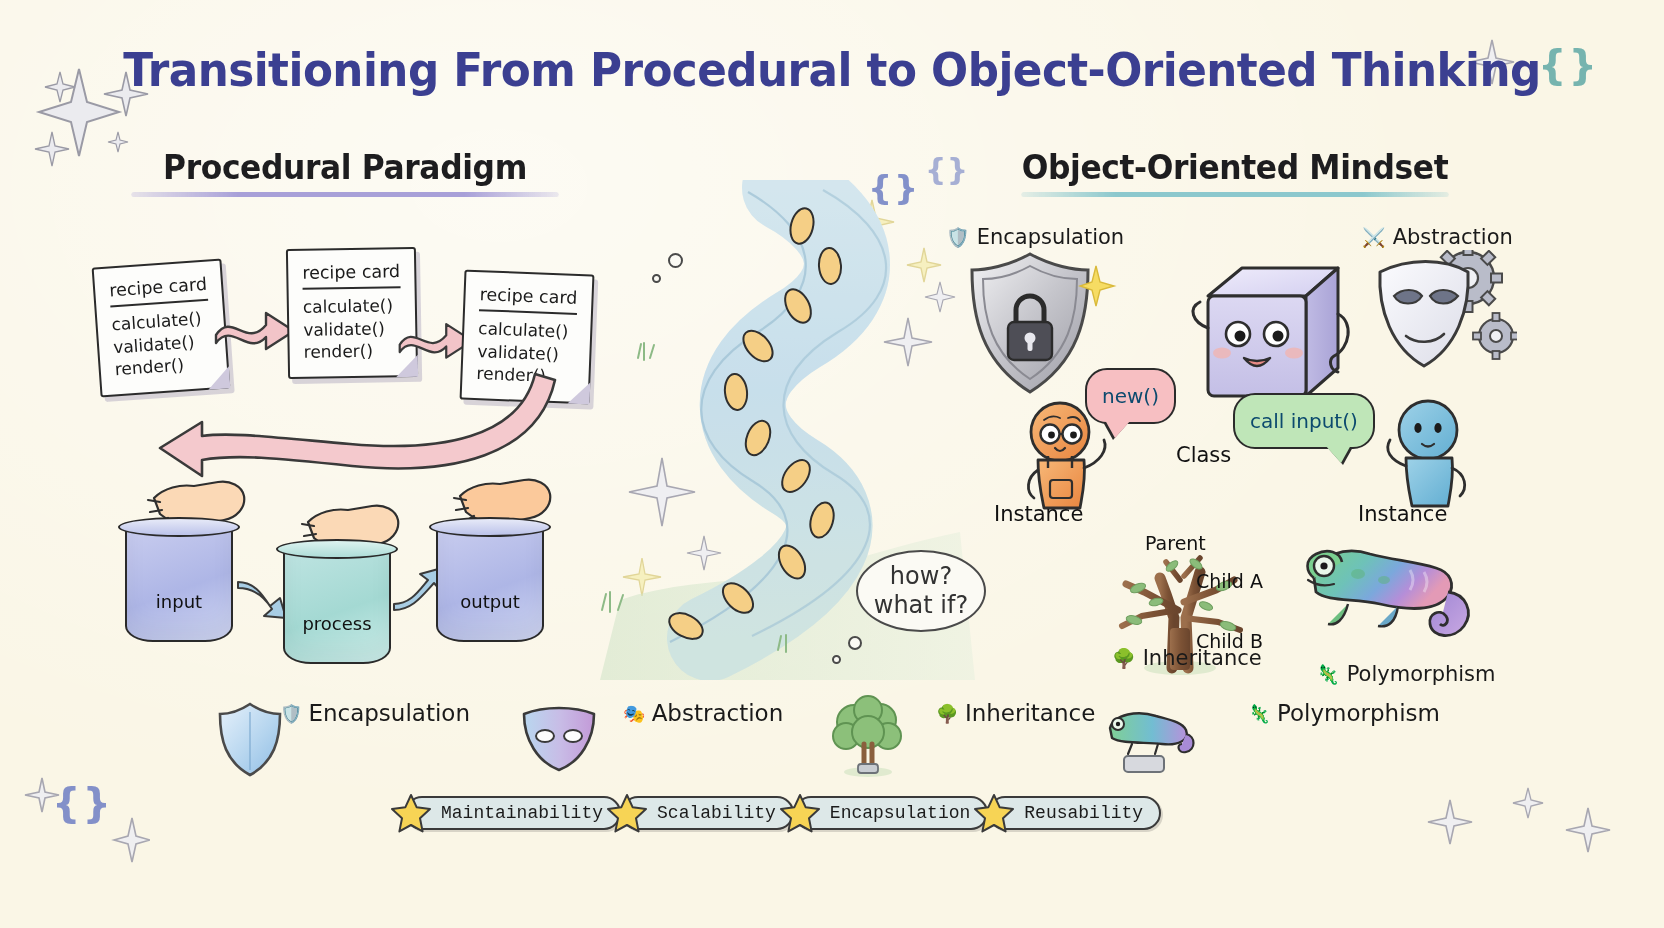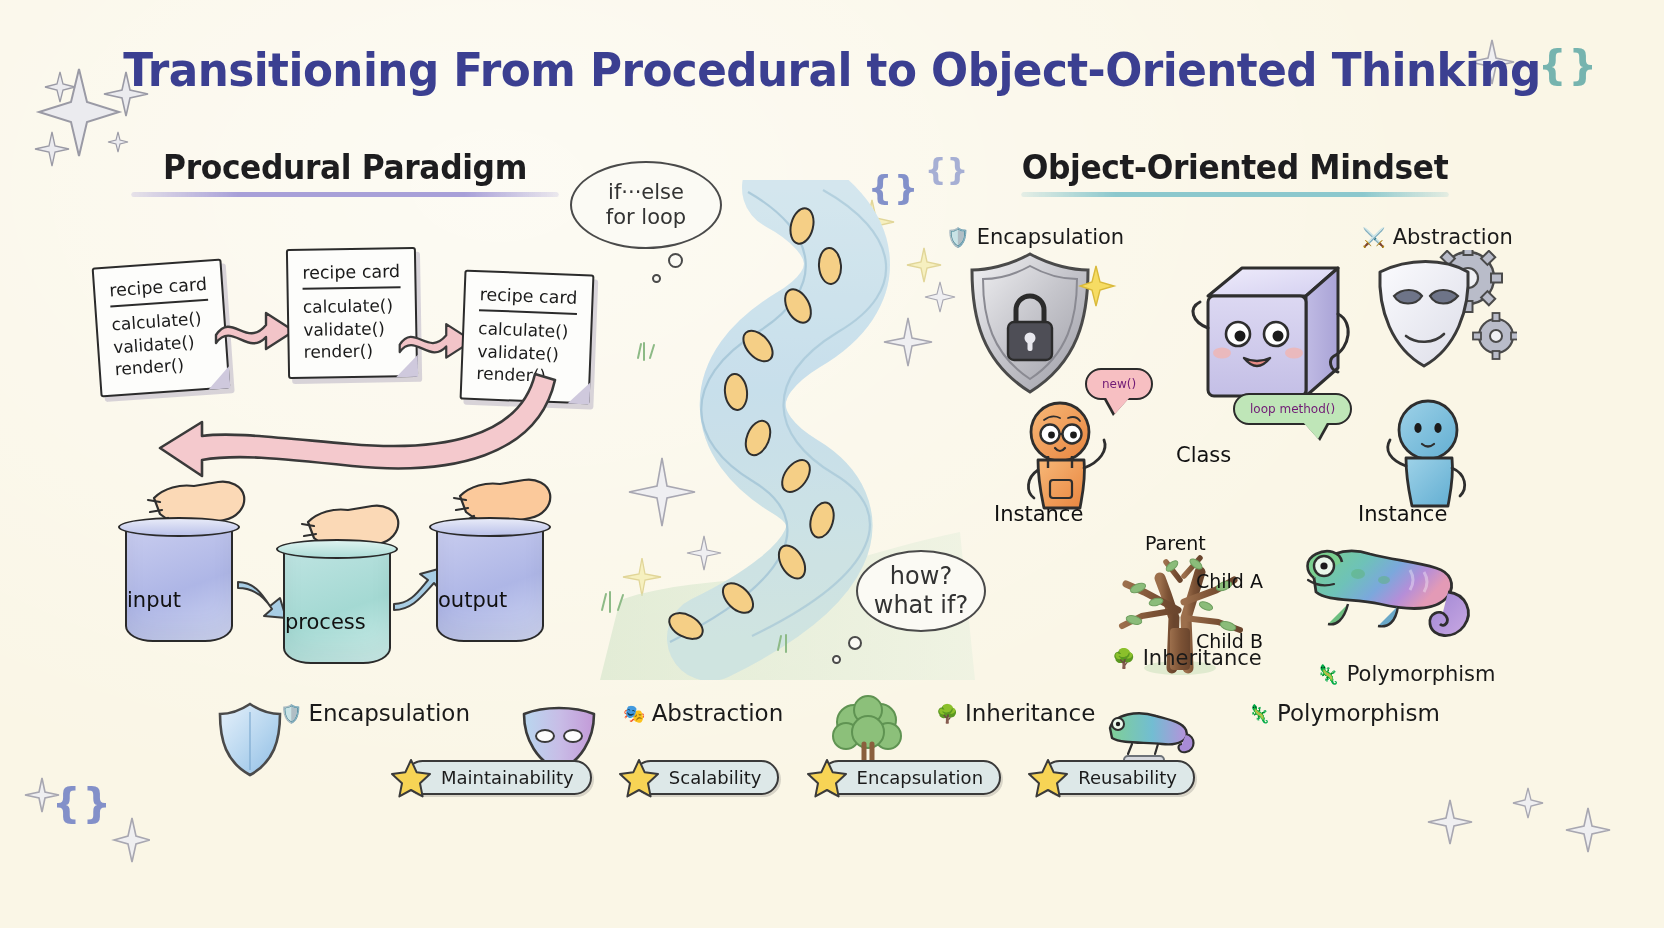--- a/index.html
+++ b/index.html
@@ -80,21 +80,21 @@
     border: 2.6px solid #2a2a2a;
     border-radius: 6px 6px 28px 28px / 6px 6px 16px 16px;
     box-shadow: inset 0 -14px 22px rgba(0,0,0,0.05);
   }
   .bucket .rim {
     position: absolute; top: -9px; left: -9px; right: -9px;
     height: 20px; border: 2.6px solid #2a2a2a; border-radius: 50%;
   }
   .bucket .blabel {
     position: absolute; left: 0; right: 0; bottom: 28px;
-    font-size: 21px; color: #111; font-weight: 500;
+    text-align: center; font-size: 18px; color: #111; font-weight: 500;
   }
   #bucket-input {
     top: 524px; left: 125px; width: 108px; height: 118px;
     background: linear-gradient(160deg, #c9cdef 0%, #aeb6e6 55%, #cfd6f2 100%);
   }
   #bucket-input .rim { background: linear-gradient(180deg,#e7eaf8,#bcc3ea); }
   #bucket-process {
     top: 546px; left: 283px; width: 108px; height: 118px;
     background: linear-gradient(160deg, #bfe4e2 0%, #a4d9d3 55%, #cdeeea 100%);
   }
@@ -134,22 +134,22 @@
   }
   .oolabel .emj { font-size: 19px; }
 
   .subcap { font-size: 21px; color: #111; white-space: nowrap; text-align: left; }
   .treecap { font-size: 19px; color: #111; white-space: nowrap; }
 
   
   .speech {
     border: 2.6px solid #2b2b2b;
     border-radius: 22px;
-    padding: 7px 15px;
-    font-size: 12px; color: #701a75;
+    padding: 14px 15px;
+    font-size: 20px; color: #0c4a6e;
     white-space: nowrap;
   }
   .speech .tail {
     position: absolute; width: 0; height: 0;
   }
   #bubble-new { top: 368px; left: 1085px; background: #f7bfc2; }
   #bubble-new .tail {
     left: 18px; bottom: -16px;
     border-left: 10px solid transparent;
     border-right: 16px solid transparent;
@@ -171,22 +171,22 @@
     display: flex; justify-content: space-between; align-items: center;
   }
   .legend-item { display: flex; align-items: center; gap: 6px; }
   .legend-item .ltext {
     font-size: 23px; color: #1a1a1a; font-weight: 500; white-space: nowrap;
   }
   .legend-item .lemj { font-size: 18px; }
 
   
   #badges {
-    top: 760px; left: 405px; width: 790px;
-    display: flex; justify-content: space-between; align-items: center;
+    top: 796px; left: 405px; width: 790px;
+    display: flex; align-items: center; font-family: Liberation Mono, monospace;
   }
   .badge {
     position: relative;
     display: flex; align-items: center;
     background: #dde8e8;
     border: 2.2px solid #3a3a3a;
     border-radius: 18px;
     padding: 5px 16px 5px 34px;
     font-size: 18px; color: #1b1b1b;
     white-space: nowrap;
@@ -392,24 +392,20 @@
       <ellipse cx="106" cy="446" rx="11" ry="18" transform="rotate(-62 106 446)"></ellipse>
     </g>
 
     <g stroke="#8dba86" stroke-width="2" fill="none" stroke-linecap="round">
       <path d="M22 430 l4 -16 M30 432 l0 -20 M38 430 l5 -15"></path>
       <path d="M58 178 l3 -14 M64 180 l0 -17 M70 178 l4 -13"></path>
       <path d="M198 470 l3 -14 M206 472 l0 -17"></path>
     </g>
   </svg>
 
-  <div class="abs thought" id="bub1">
-    <span class="tl">if···else</span>
-    <span class="tl">for loop</span>
-  </div>
   <span class="abs tdot" style="top:253px;left:668px;width:15px;height:15px;"></span>
   <span class="abs tdot" style="top:274px;left:652px;width:9px;height:9px;"></span>
 
   <div class="abs thought" id="bub2">
     <span class="tl">how?</span>
     <span class="tl">what if?</span>
   </div>
   <span class="abs tdot" style="top:636px;left:848px;width:14px;height:14px;"></span>
   <span class="abs tdot" style="top:655px;left:832px;width:9px;height:9px;"></span>
 
@@ -562,21 +558,21 @@
     <path d="M42 48 q6 5 12 0" fill="none" stroke="#2e2e2e" stroke-width="2.2" stroke-linecap="round"></path>
     <path d="M26 70 C 10 64, 4 54, 10 44" fill="none" stroke="#2e2e2e" stroke-width="2.8" stroke-linecap="round"></path>
     <path d="M72 72 C 86 78, 88 92, 80 100" fill="none" stroke="#2e2e2e" stroke-width="2.8" stroke-linecap="round"></path>
   </svg>
 
   <div class="abs speech" id="bubble-new">
     <span>new()</span>
     <span class="tail"></span>
   </div>
   <div class="abs speech" id="bubble-call">
-    <span>loop method()</span>
+    <span>call input()</span>
     <span class="tail"></span>
   </div>
 
   <div class="abs subcap" style="top:443px;left:1176px;width:96px;">Class</div>
   <div class="abs subcap" style="top:502px;left:994px;width:128px;">Instance</div>
   <div class="abs subcap" style="top:502px;left:1358px;width:128px;">Instance</div>
 
   <svg class="abs" style="top:540px;left:1108px;" width="150" height="140" viewBox="0 0 150 140">
     <defs>
       <linearGradient id="trunkg" x1="0" y1="0" x2="1" y2="0">

